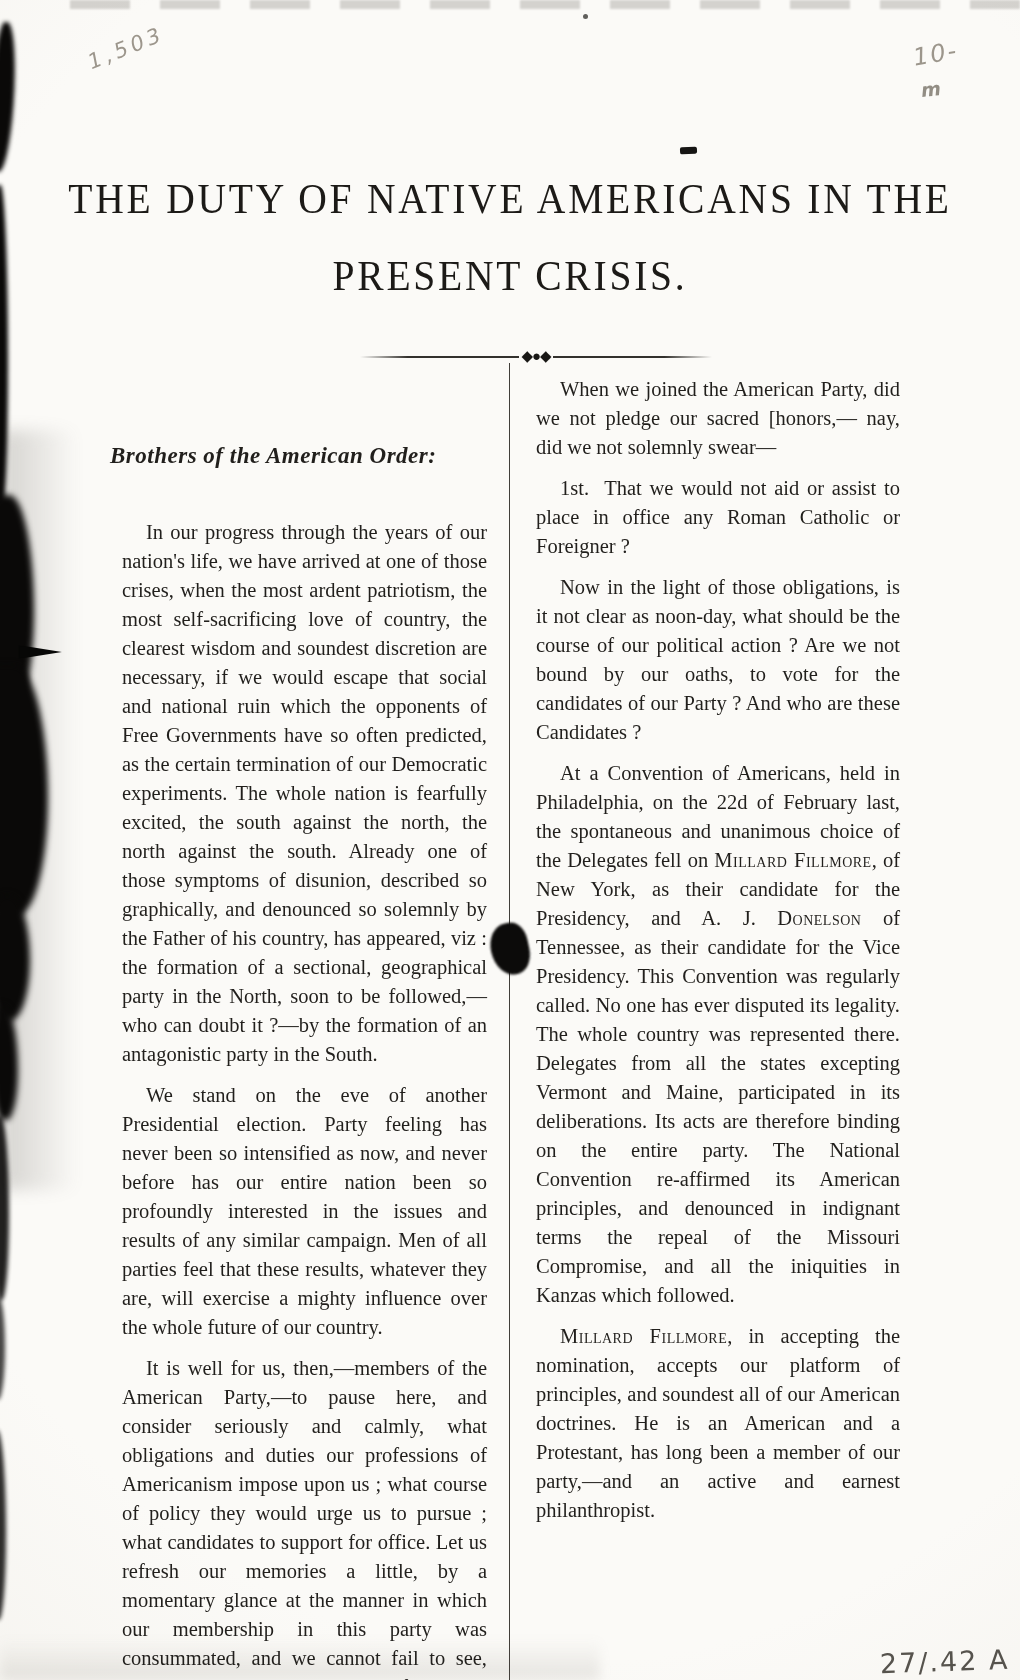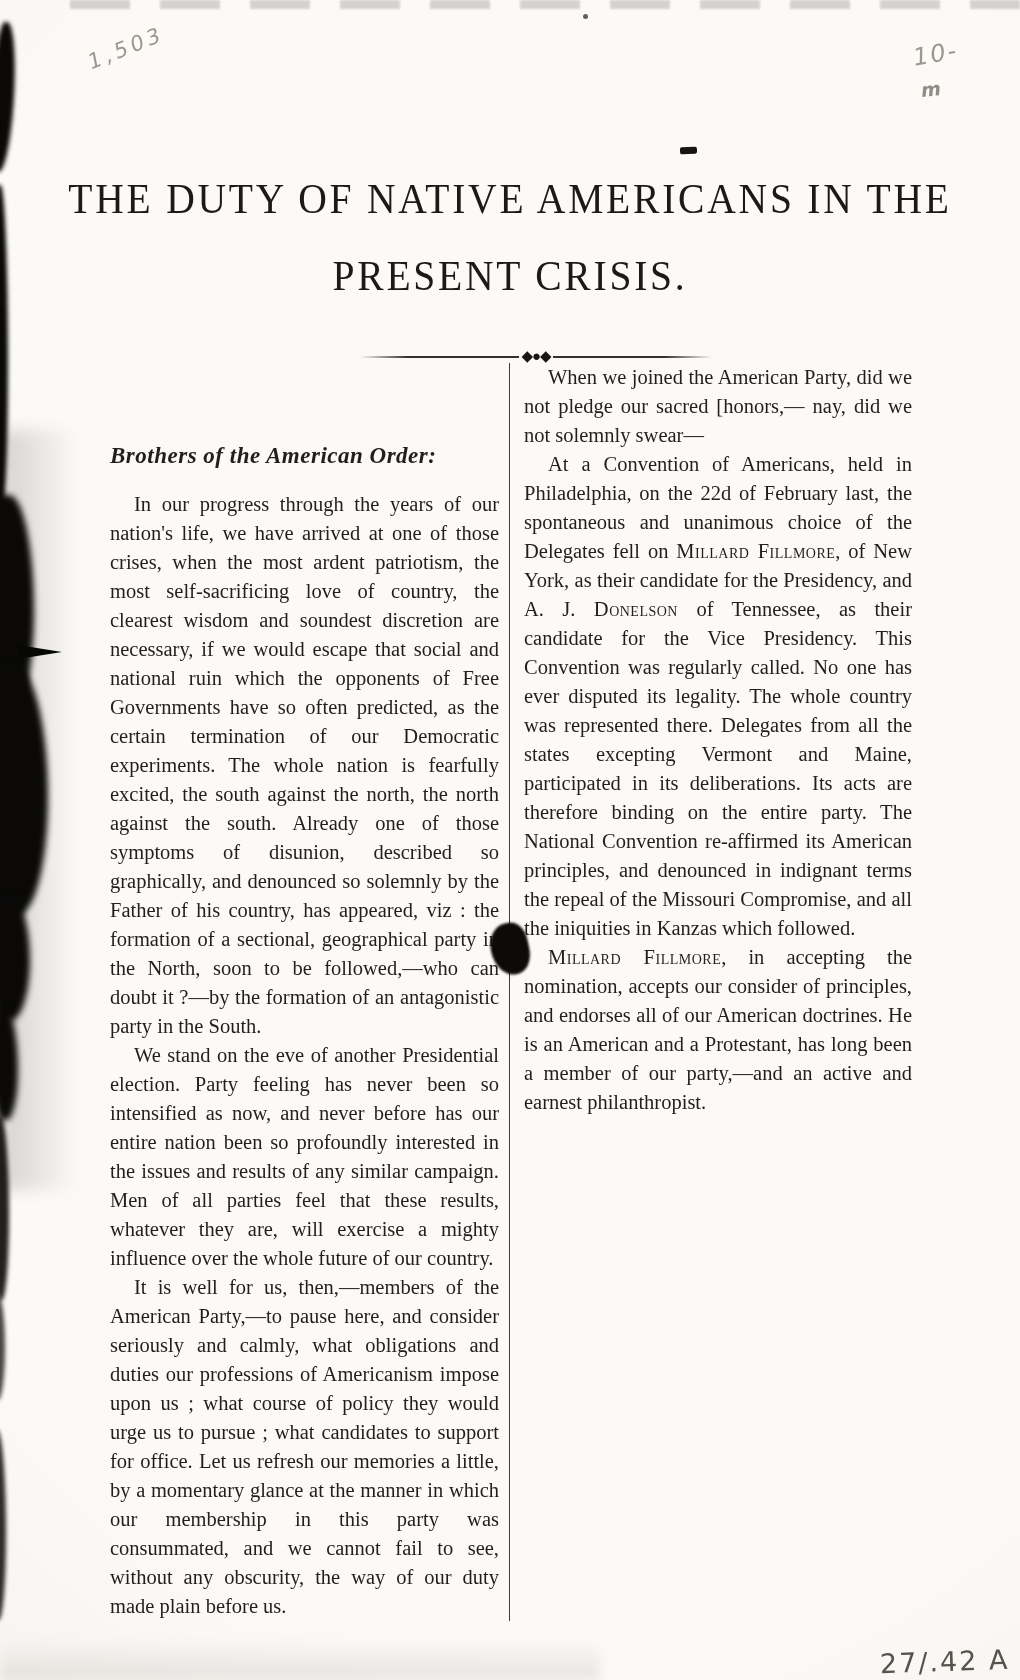--- a/index.html
+++ b/index.html
@@ -72,23 +72,23 @@
   .divider-line { flex:1; height:2px; }
   .dl-left  { background:linear-gradient(to right, rgba(45,43,40,0), #33312d 30%, #33312d 100%); }
   .dl-right { background:linear-gradient(to left,  rgba(45,43,40,0), #33312d 30%, #33312d 100%); }
   .divider-orn { font-size:15px; line-height:1; color:#181715; letter-spacing:-1px; padding:0 2px; }
 
   
   .columns { position:absolute; left:110px; top:363px; width:802px; display:flex; align-items:stretch; }
   .col { box-sizing:border-box; font-size:20.5px; line-height:29px; text-align:justify; }
   .col-left  { width:399px; padding-right:10px; padding-top:78px; }
   .col-right { width:403px; padding-left:14px; border-left:1px solid #413e39; }
-  .body-para { margin:0; text-indent:24px; }
+  .body-para { margin:12px; text-indent:24px; }
   .salutation {
-    margin:0 0 20px 0; text-indent:0; font-style:italic; font-weight:bold;
+    margin:0 0 48px 0; text-indent:0; font-style:italic; font-weight:bold;
     font-size:23px; letter-spacing:0.5px; text-align:left;
   }
   .sc { font-variant:small-caps; letter-spacing:0.5px; }
 </style>
 </head>
 <body>
 
 <div class="page">
 
   <div class="top-streak"></div>
@@ -127,21 +127,23 @@
 
     <div class="col col-left">
       <p class="salutation">Brothers of the American Order:</p>
       <p class="body-para">In our progress through the years of our nation's life, we have arrived at one of those crises, when the most ardent patriotism, the most self-sacrificing love of country, the clearest wisdom and soundest discretion are necessary, if we would escape that social and national ruin which the opponents of Free Governments have so often predicted, as the certain termination of our Democratic experiments. The whole nation is fearfully excited, the south against the north, the north against the south. Already one of those symptoms of disunion, described so graphically, and denounced so solemnly by the Father of his country, has appeared, viz : the formation of a sectional, geographical party in the North, soon to be followed,—who can doubt it&nbsp;?—by the formation of an antagonistic party in the South.</p>
       <p class="body-para">We stand on the eve of another Presidential election. Party feeling has never been so intensified as now, and never before has our entire nation been so profoundly interested in the issues and results of any similar campaign. Men of all parties feel that these results, whatever they are, will exercise a mighty influence over the whole future of our country.</p>
       <p class="body-para">It is well for us, then,—members of the American Party,—to pause here, and consider seriously and calmly, what obligations and duties our professions of Americanism impose upon us ; what course of policy they would urge us to pursue ; what candidates to support for office. Let us refresh our memories a little, by a momentary glance at the manner in which our membership in this party was consummated, and we cannot fail to see, without any obscurity, the way of our duty made plain before us.</p>
     </div>
 
     <div class="col col-right">
       <p class="body-para">When we joined the American Party, did we not pledge our sacred [honors,— nay, did we not solemnly swear—</p>
+      <p class="body-para">1st.&nbsp; That we would not aid or assist to place in office any Roman Catholic or Foreigner&nbsp;?</p>
+      <p class="body-para">Now in the light of those obligations, is it not clear as noon-day, what should be the course of our political action&nbsp;? Are we not bound by our oaths, to vote for the candidates of our Party&nbsp;? And who are these Candidates&nbsp;?</p>
       <p class="body-para"><span>At a Convention of Americans, held in Philadelphia, on the 22d of February last, the spontaneous and unanimous choice of the Delegates fell on </span><span class="sc">Millard Fillmore</span><span>, of New York, as their candidate for the Presidency, and A. J. </span><span class="sc">Donelson</span><span> of Tennessee, as their candidate for the Vice Presidency. This Convention was regularly called. No one has ever disputed its legality. The whole country was represented there. Delegates from all the states excepting Vermont and Maine, participated in its deliberations. Its acts are therefore binding on the entire party. The National Convention re-affirmed its American principles, and denounced in indignant terms the repeal of the Missouri Compromise, and all the iniquities in Kanzas which followed.</span></p>
-      <p class="body-para"><span class="sc">Millard Fillmore</span><span>, in accepting the nomination, accepts our consider of principles, and endorses all of our American doctrines. He is an American and a Protestant, has long been a member of our party,—and an active and earnest philanthropist.</span></p>
+      <p class="body-para"><span class="sc">Millard Fillmore</span><span>, in accepting the nomination, accepts our platform of principles, and soundest all of our American doctrines. He is an American and a Protestant, has long been a member of our party,—and an active and earnest philanthropist.</span></p>
     </div>
 
   </div>
 
   <div class="ink-blot"></div>
 
 </div>
 
 </body></html>

